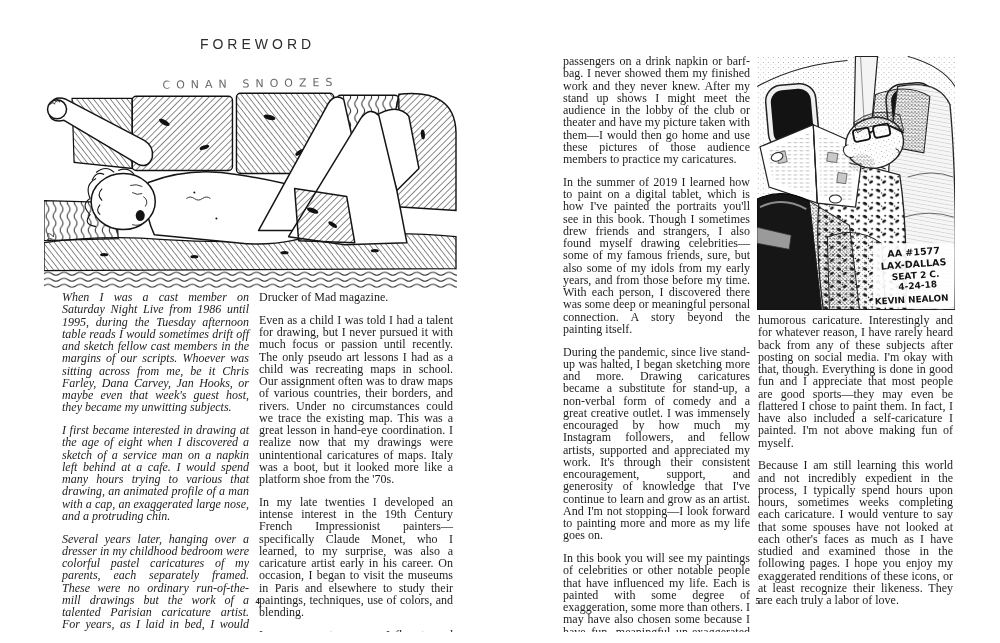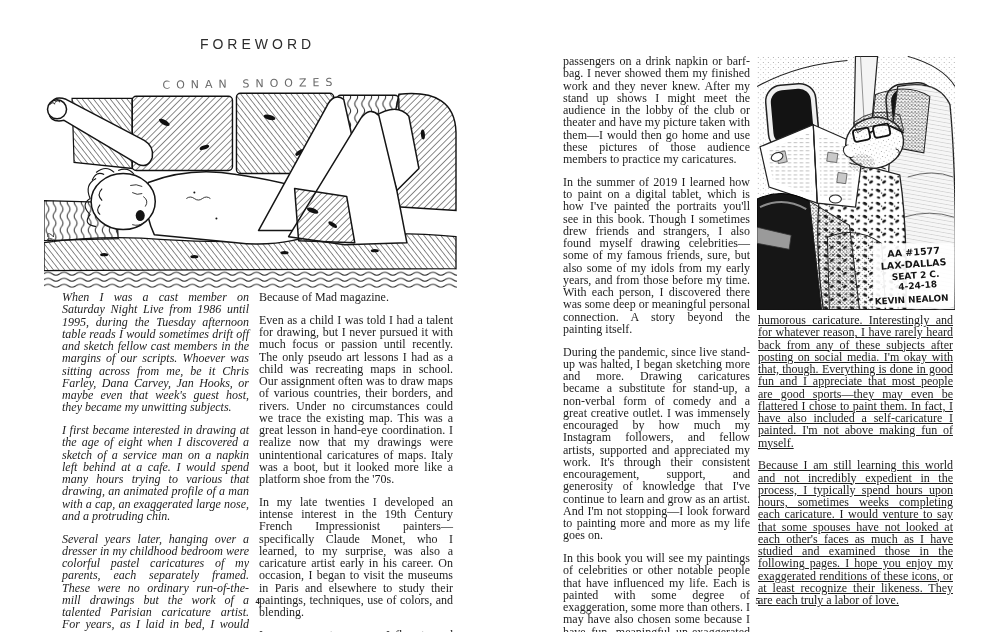--- a/index.html
+++ b/index.html
@@ -7,21 +7,21 @@
           font-family:"Liberation Serif",serif;color:#1c1c1c;}
   .abs{position:absolute;}
   .title{left:62px;top:36px;width:391px;text-align:center;
          font-family:"Liberation Sans",sans-serif;font-size:14px;font-weight:500;
          letter-spacing:4px;color:#2d2d2d;}
   .col{position:absolute;text-align:justify;font-size:12px;line-height:12.25px;color:#1c1c1c;}
   .col p{margin:0 0 10.5px 0;}
   #l-col1{left:62px;top:291px;width:187px;font-style:italic;}
   #l-col2{left:259px;top:291px;width:194px;}
   #r-col1{left:563px;top:55px;width:187px;}
-  #r-col2{left:758px;top:314px;width:195px;text-decoration:underline;}
+  #r-col2{left:758px;top:314px;width:195px;}
   .pagenum{top:596px;text-align:center;font-size:8.5px;font-weight:700;color:#222;}
   #pn-left{left:62px;width:391px;}
   #pn-right{left:563px;width:389px;}
   #ill1{left:44px;top:72px;width:413px;height:216px;}
   #ill2{left:757px;top:56px;width:198px;height:254px;}
   svg{display:block;}
 </style>
 </head>
 <body>
 
@@ -111,21 +111,21 @@
       <text x="10" y="170" font-family="'DejaVu Sans',sans-serif" font-size="8" fill="#333" transform="rotate(-90 10 170)">92</text>
     </svg>
   </div>
 
   <div class="col" id="l-col1">
     <p>When I was a cast member on Saturday Night Live from 1986 until 1995, during the Tuesday afternoon table reads I would sometimes drift off and sketch fellow cast members in the margins of our scripts. Whoever was sitting across from me, be it Chris Farley, Dana Carvey, Jan Hooks, or maybe even that week's guest host, they became my unwitting subjects.</p>
     <p>I first became interested in drawing at the age of eight when I discovered a sketch of a service man on a napkin left behind at a cafe. I would spend many hours trying to various that drawing, an animated profile of a man with a cap, an exaggerated large nose, and a protruding chin.</p>
     <p>Several years later, hanging over a dresser in my childhood bedroom were colorful pastel caricatures of my parents, each separately framed. These were no ordinary run-of-the-mill drawings but the work of a talented Parisian caricature artist. For years, as I laid in bed, I would stare at those brilliant caricatures, studying the exaggerations, the colors, and contours, analyzing every stroke. As a child I was also impressed with the works of caricaturist Al Hirschfeld and Mort</p>
   </div>
   <div class="col" id="l-col2">
-    <p>Because of Mad magazine.</p>
+    <p>Drucker of Mad magazine.</p>
     <p>Even as a child I was told I had a talent for drawing, but I never pursued it with much focus or passion until recently. The only pseudo art lessons I had as a child was recreating maps in school. Our assignment often was to draw maps of various countries, their borders, and rivers. Under no circumstances could we trace the existing map. This was a great lesson in hand-eye coordination. I realize now that my drawings were unintentional caricatures of maps. Italy was a boot, but it looked more like a platform shoe from the '70s.</p>
     <p>In my late twenties I developed an intense interest in the 19th Century French Impressionist painters—specifically Claude Monet, who I learned, to my surprise, was also a caricature artist early in his career. On occasion, I began to visit the museums in Paris and elsewhere to study their paintings, techniques, use of colors, and blending.</p>
     <p>In more recent years, as I flew to and from stand-up gigs around the world, I would secretly sketch fellow</p>
   </div>
   <div class="abs pagenum" id="pn-left">4</div>
 
   <div class="col" id="r-col1">
     <p>passengers on a drink napkin or barf-bag. I never showed them my finished work and they never knew. After my stand up shows I might meet the audience in the lobby of the club or theater and have my picture taken with them—I would then go home and use these pictures of those audience members to practice my caricatures.</p>
     <p>In the summer of 2019 I learned how to paint on a digital tablet, which is how I've painted the portraits you'll see in this book. Though I sometimes drew friends and strangers, I also found myself drawing celebrities—some of my famous friends, sure, but also some of my idols from my early years, and from those before my time. With each person, I discovered there was some deep or meaningful personal connection. A story beyond the painting itself.</p>
     <p>During the pandemic, since live stand-up was halted, I began sketching more and more. Drawing caricatures became a substitute for stand-up, a non-verbal form of comedy and a great creative outlet. I was immensely encouraged by how much my Instagram followers, and fellow artists, supported and appreciated my work. It's through their consistent encouragement, support, and generosity of knowledge that I've continue to learn and grow as an artist. And I'm not stopping—I look forward to painting more and more as my life goes on.</p>

